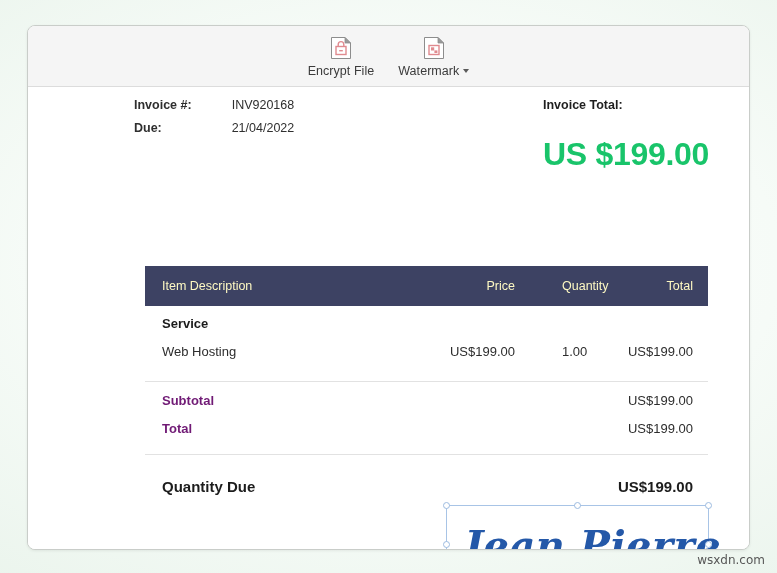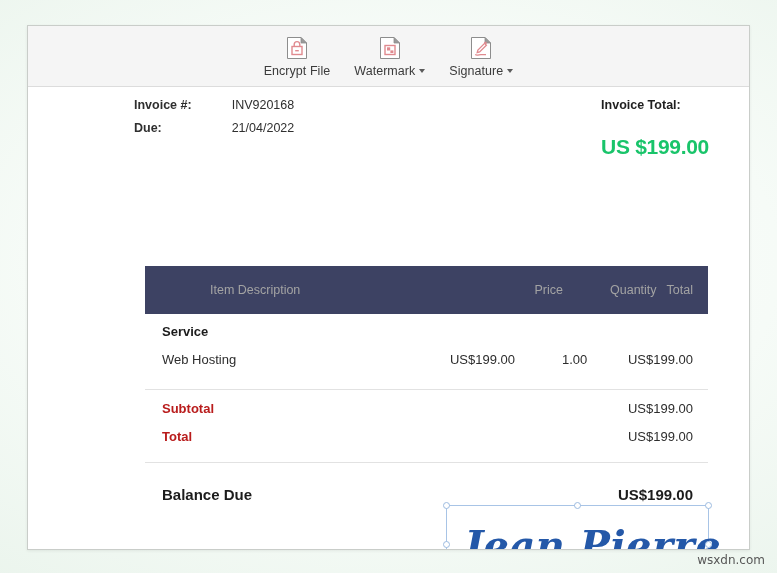--- a/index.html
+++ b/index.html
@@ -25,21 +25,21 @@
 
   
   .app-window {
     position: absolute;
     left: 27px;
     top: 25px;
     width: 723px;
     height: 525px;
     background: #ffffff;
     border: 1px solid #c9cdc9;
-    border-radius: 0;
+    border-radius: 8px;
     box-shadow: 0 1px 3px rgba(0,0,0,0.07);
     overflow: hidden;
   }
 
   
   .toolbar {
     height: 61px;
     background: #f5f5f5;
     border-bottom: 1px solid #dcdcdc;
     display: flex;
@@ -114,44 +114,43 @@
   .meta-value { color: #3d3d3d; white-space: nowrap; }
 
   .total-block { padding-top: 0px; }
   .total-caption {
     font-size: 12.5px;
     font-weight: bold;
     color: #1f1f1f;
     line-height: 14px;
   }
   .total-amount {
-    font-size: 21px;
+    font-size: 32px;
     font-weight: bold;
     color: #19c46a;
     line-height: 34px;
-    margin-top: 18px;
+    margin-top: 25px;
     letter-spacing: -0.3px;
     white-space: nowrap;
   }
 
   
   .items {
     position: absolute;
     left: 117px;
     top: 179px;
     width: 563px;
   }
   .items-header {
     background: #3d4263;
-    height: 48px;
-    display: flex;
-    align-items: center;
-    color: #a3a3a3;
+    height: 40px;
+    display: flex;
+    align-items: center;
+    color: #fef9c3;
     font-size: 12.5px;
-    padding-left: 48px;
   }
   .col-desc   { flex: 0 0 260px; padding-left: 17px; }
   .col-price  { flex: 0 0 110px; text-align: right; }
   .col-qty    { flex: 0 0 90px;  text-align: left; padding-left: 47px; }
   .col-total  { flex: 1 1 auto;  text-align: right; padding-right: 15px; }
 
   .row {
     display: flex;
     align-items: center;
     font-size: 13px;
@@ -164,21 +163,21 @@
     padding-top: 6px;
   }
   .item-row { height: 35px; }
   .rule {
     height: 1px;
     background: #e2e2e2;
     margin-top: 12px;
   }
   .totals { padding-top: 4px; }
   .totals .row { height: 28px; }
-  .tot-label { font-weight: bold; color: #b91c1c; }
+  .tot-label { font-weight: bold; color: #701a75; }
 
   .balance-row {
     display: flex;
     align-items: center;
     height: 34px;
     margin-top: 14px;
     font-size: 15px;
     font-weight: bold;
     color: #1c1c1c;
   }
@@ -263,34 +262,20 @@
           <rect x="6" y="9.5" width="10" height="9" fill="none" stroke="#e08a8f" stroke-width="1.4"></rect>
           <rect x="8" y="11.3" width="3.2" height="3.2" fill="#e08a8f"></rect>
           <rect x="11.4" y="14.4" width="3" height="2.6" fill="#e08a8f"></rect>
         </svg>
       </span>
       <span class="tool-label">
         <span>Watermark</span><i class="caret"></i>
       </span>
     </div>
 
-    <div class="tool-btn">
-      <span class="tool-icon">
-        <svg viewBox="0 0 22 24" width="22" height="24">
-          <path d="M1.5 1.5 H15 L20.5 7 V22.5 H1.5 Z" fill="#ffffff" stroke="#8d8d8d" stroke-width="1"></path>
-          <path d="M15 1.5 L20.5 7 H15 Z" fill="#9a9a9a" stroke="#8d8d8d" stroke-width="0.8"></path>
-          <path d="M14.6 7.4 L16.4 9.2 L9.6 15.9 L7.2 16.5 L7.9 14.1 Z" fill="none" stroke="#e08a8f" stroke-width="1.3"></path>
-          <path d="M14.2 6.4 L16.2 6.2 L16.0 8.2" fill="#e08a8f" stroke="#e08a8f" stroke-width="1"></path>
-          <path d="M5.2 18.6 c2.2 1.4 4.2 -0.4 6.2 0 h4.6" fill="none" stroke="#e08a8f" stroke-width="1.2"></path>
-        </svg>
-      </span>
-      <span class="tool-label">
-        <span>Signature</span><i class="caret"></i>
-      </span>
-    </div>
 
   </div>
 
   <div class="doc">
 
     <div class="invoice-head">
       <table class="meta-table">
         <tbody>
             <tr>
           <td class="meta-label">Invoice #:</td>
@@ -345,21 +330,21 @@
           <div class="col-desc tot-label">Total</div>
           <div class="col-price"></div>
           <div class="col-qty"></div>
           <div class="col-total">US$199.00</div>
         </div>
       </div>
 
       <div class="rule"></div>
 
       <div class="balance-row">
-        <div class="col-desc">Balance Due</div>
+        <div class="col-desc">Quantity Due</div>
         <div class="col-price"></div>
         <div class="col-qty"></div>
         <div class="col-total">US$199.00</div>
       </div>
 
     </div>
 
     <div class="sig-box">
       <div class="sig-text">Jean Pierre</div>
       <span class="handle h-tl"></span>

